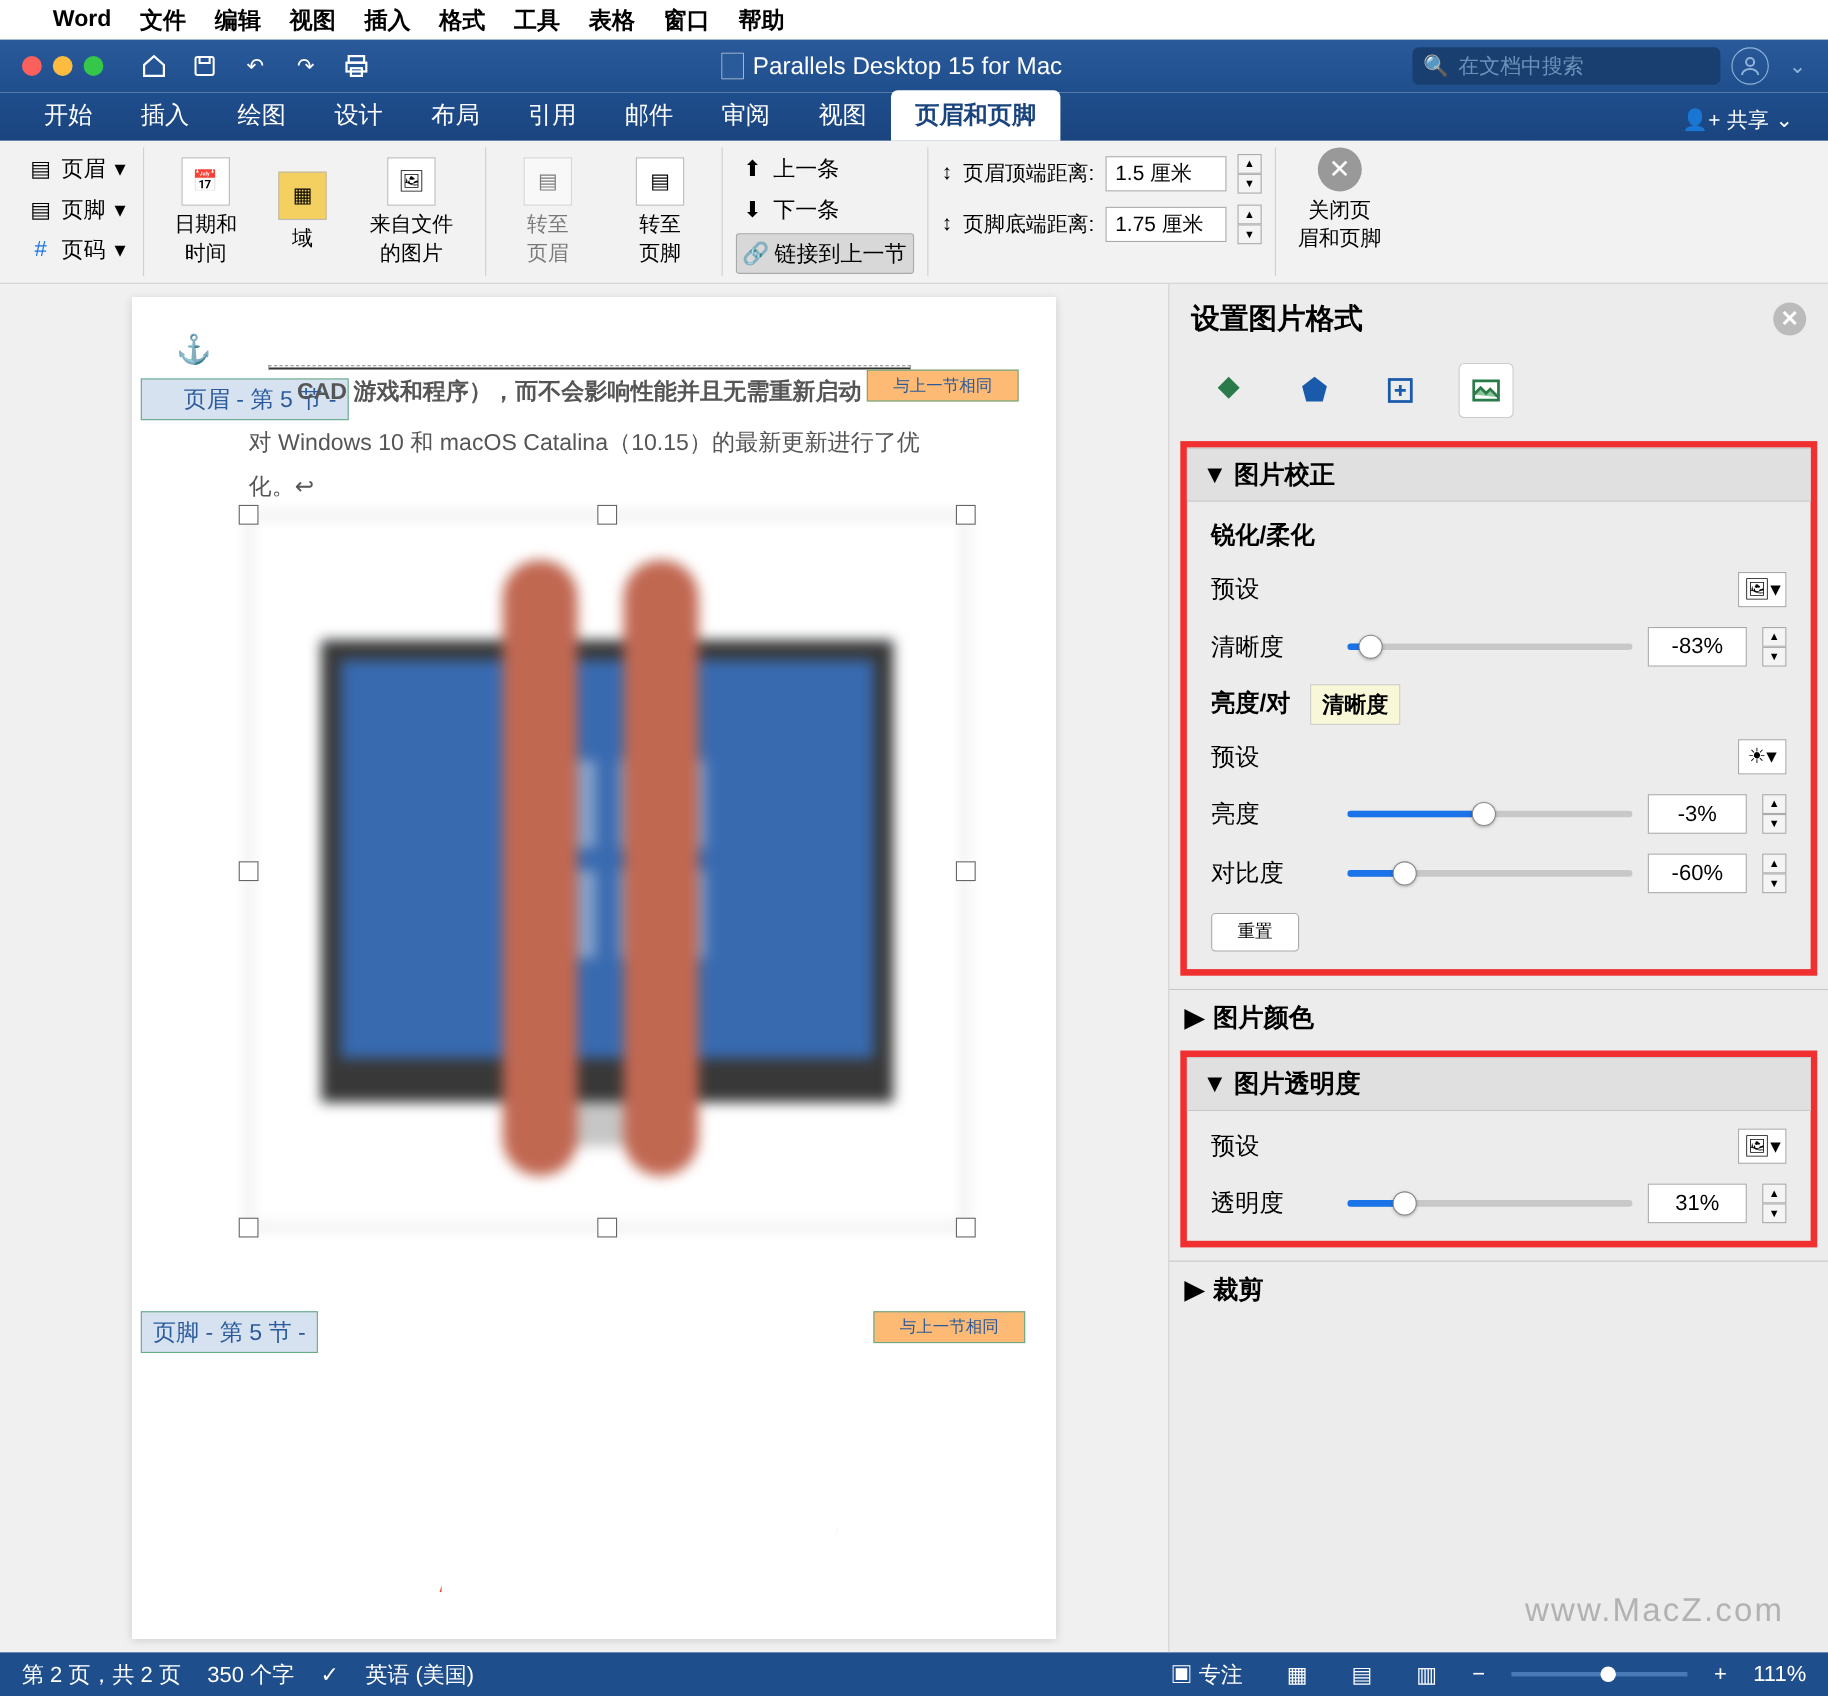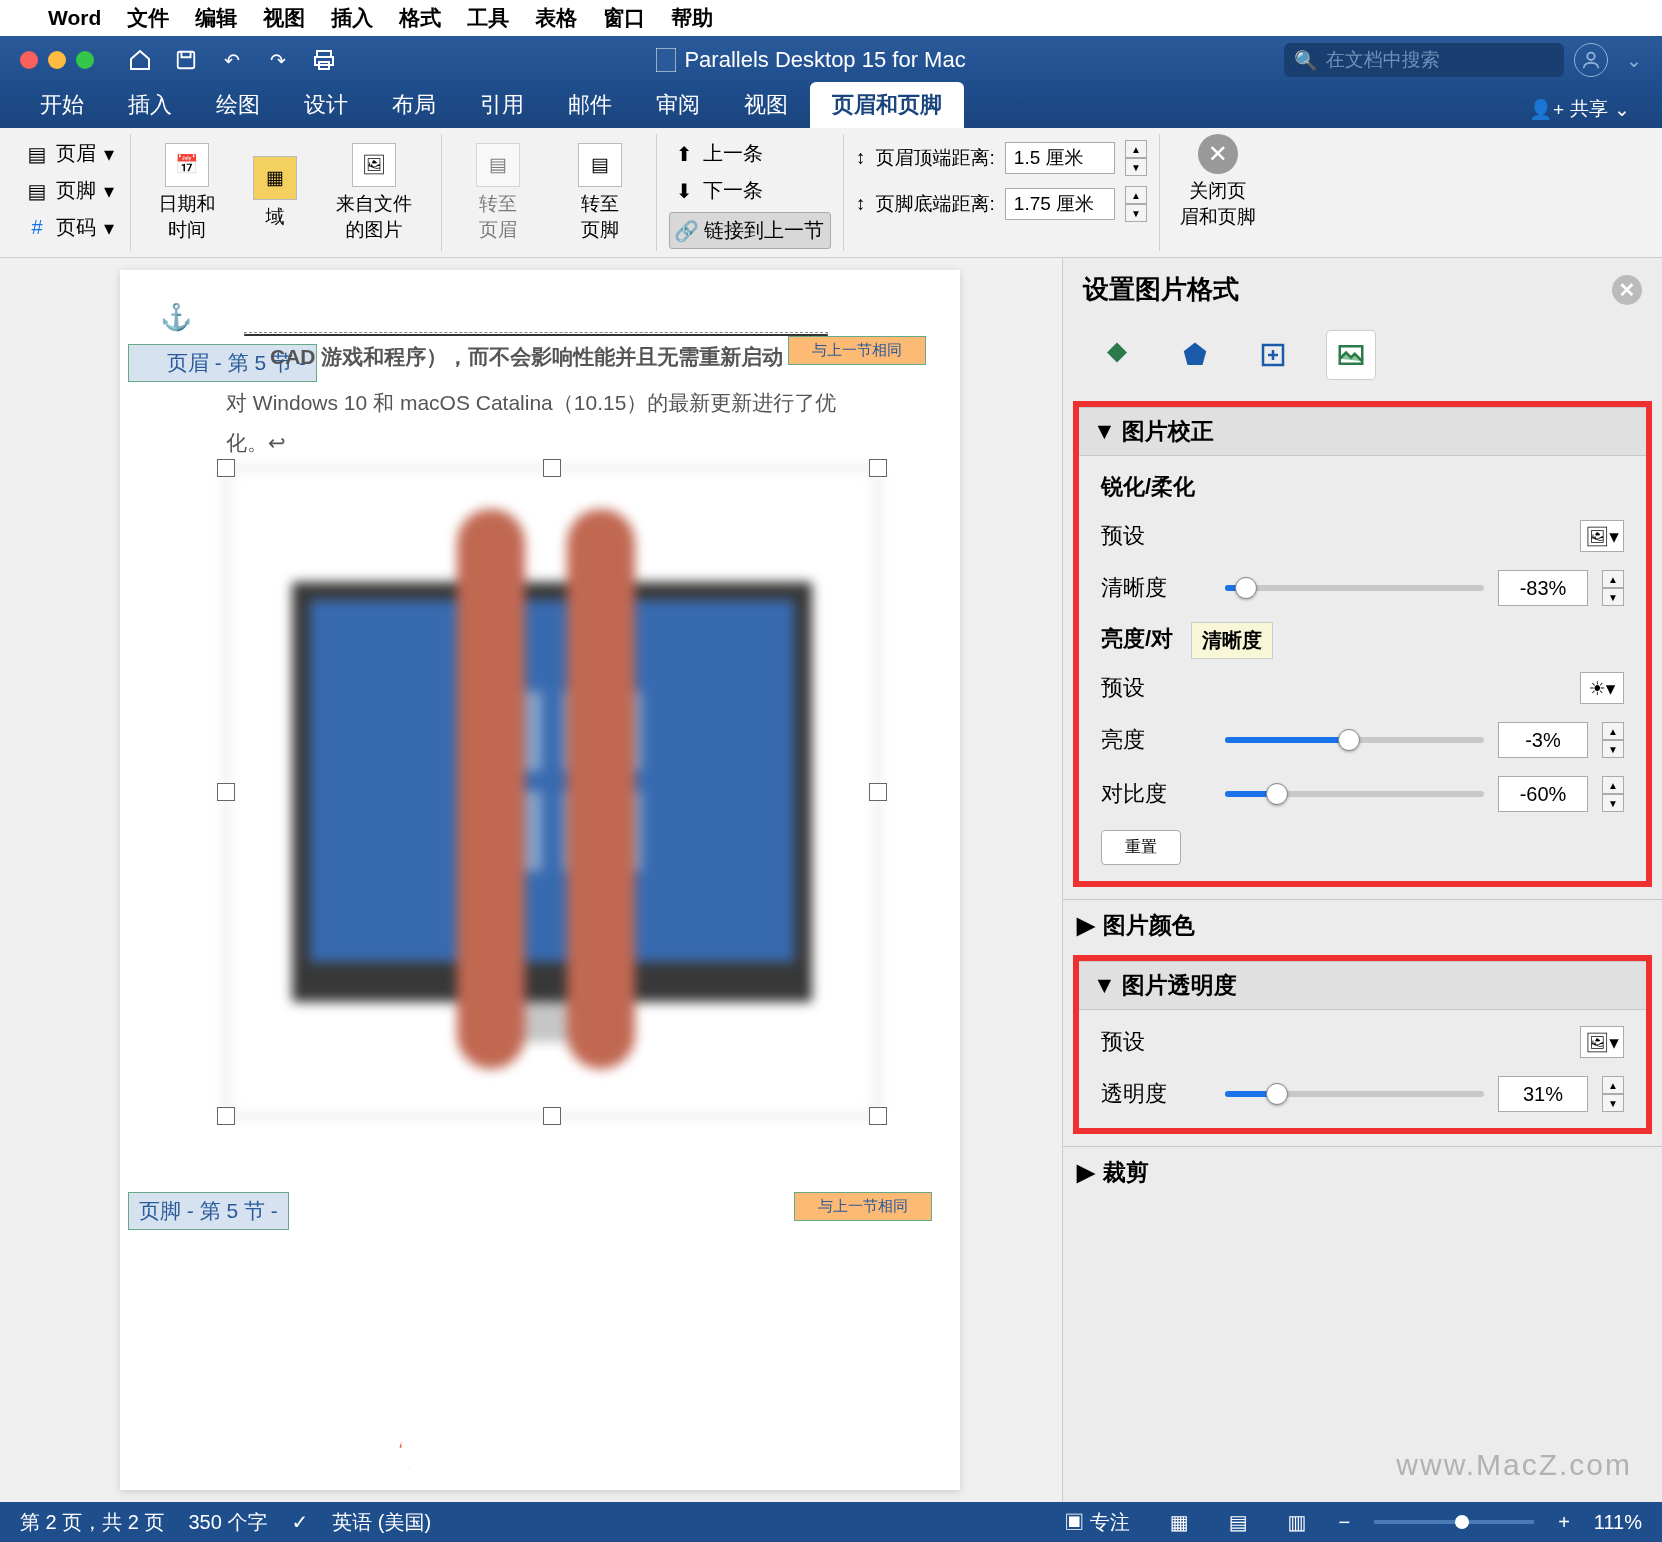--- a/index.html
+++ b/index.html
@@ -102,21 +102,21 @@
 .reset-btn { padding:6px 18px; border:1px solid #aaa; background:#fff; border-radius:4px; font-size:16px; width:80px;}
 
 .collapsed-sec { padding:10px 14px; font-size:23px; font-weight:600; border-top:1px solid #c8c8c8; display:flex;align-items:center;gap:8px;}
 
 
 .status { height:40px; background:#1f4e8d; color:#fff; display:flex; align-items:center; padding:0 20px; gap:24px; font-size:20px;}
 .status .spacer{flex:1;}
 .status .vbtn { padding:4px 8px;}
 .zoom-sl { width:160px; height:4px; background:#4a7ab5; position:relative;}
 .zoom-sl .zt { position:absolute; width:14px;height:14px;background:#fff;border-radius:50%;top:50%;left:55%;transform:translate(-50%,-50%);}
-.watermark{position:absolute;right:30px;bottom:60px;font-size:30px;color:rgba(120,120,120,.5);letter-spacing:2px;}
+.watermark{position:absolute;right:40px;bottom:60px;font-size:30px;color:rgba(120,120,120,.5);letter-spacing:2px;}
 
 svg { display:block; }
 </style>
 </head>
 <body>
 
 <div class="mac-menu">
   <span class="apple"></span>
   <span class="app-name">Word</span>
   <span>文件</span>

